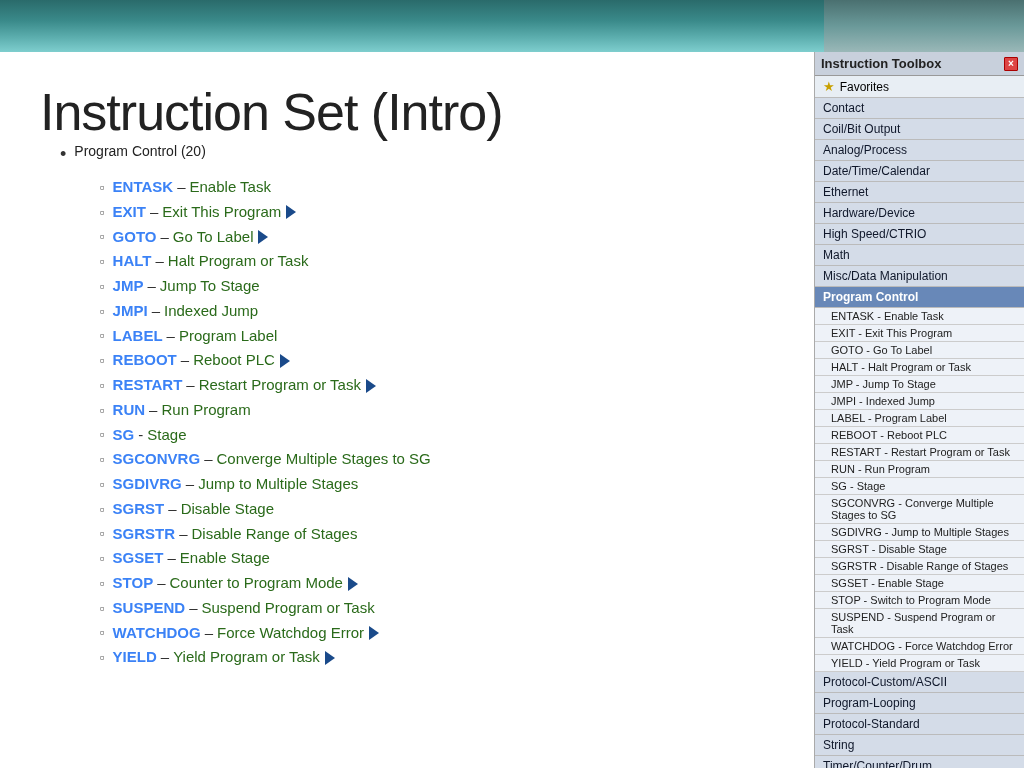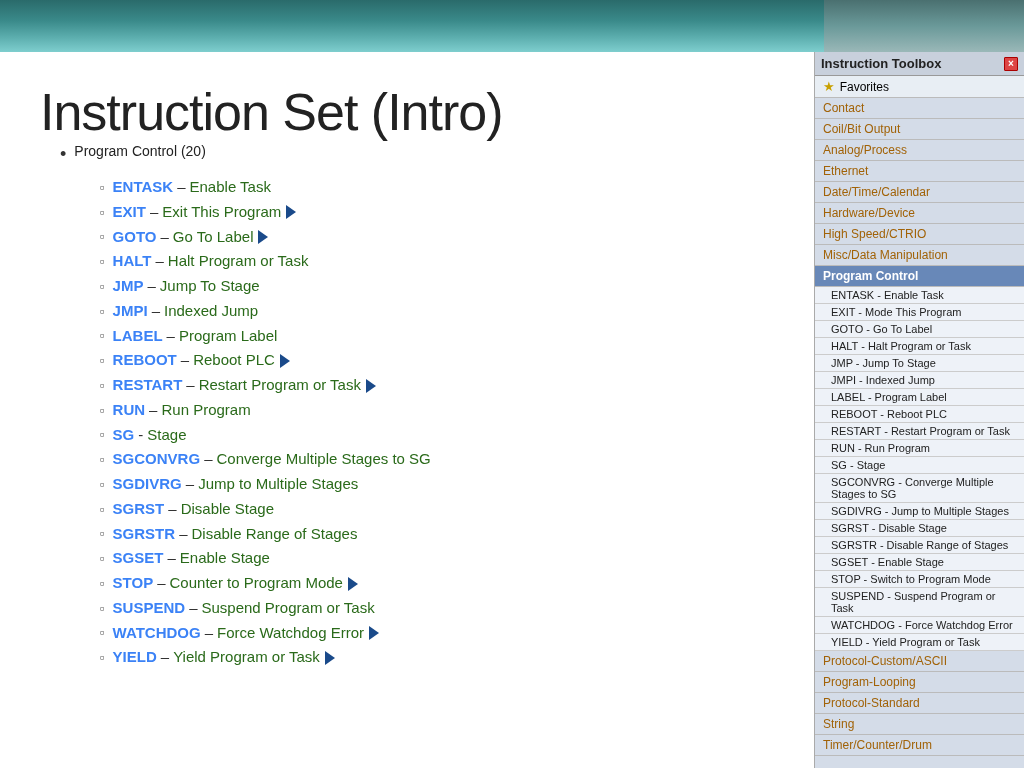--- a/index.html
+++ b/index.html
@@ -166,21 +166,21 @@
       color: #c8a000;
       margin-right: 5px;
       font-size: 13px;
     }
 
     .sidebar-category {
       padding: 3px 8px;
       background: #d4dce8;
       border-bottom: 1px solid #bbb;
       cursor: pointer;
-      color: #a16207;
+      color: #0f172a;
       font-size: 12px;
     }
 
     .sidebar-category.active {
       background: #6888b8;
       color: #fff;
       font-weight: 600;
     }
 
     .sidebar-subcategory {
@@ -356,28 +356,29 @@
     <div class="sidebar-scrollable">
       <div class="sidebar-favorites">
         <span class="star-icon">★</span>
         <span>Favorites</span>
       </div>
 
       <div id="sidebar-categories">
           <div class="sidebar-category">Contact</div>
           <div class="sidebar-category">Coil/Bit Output</div>
           <div class="sidebar-category">Analog/Process</div>
+          <div class="sidebar-category">Date/Time/Calendar</div>
           <div class="sidebar-category">Ethernet</div>
-          <div class="sidebar-category">Date/Time/Calendar</div>
           <div class="sidebar-category">Hardware/Device</div>
           <div class="sidebar-category">High Speed/CTRIO</div>
+          <div class="sidebar-category">Math</div>
           <div class="sidebar-category">Misc/Data Manipulation</div>
           <div class="sidebar-category active">Program Control</div>
           <div class="sidebar-subcategory">ENTASK - Enable Task</div>
-          <div class="sidebar-subcategory">EXIT - Mode This Program</div>
+          <div class="sidebar-subcategory">EXIT - Exit This Program</div>
           <div class="sidebar-subcategory">GOTO - Go To Label</div>
           <div class="sidebar-subcategory">HALT - Halt Program or Task</div>
           <div class="sidebar-subcategory">JMP - Jump To Stage</div>
           <div class="sidebar-subcategory">JMPI - Indexed Jump</div>
           <div class="sidebar-subcategory">LABEL - Program Label</div>
           <div class="sidebar-subcategory">REBOOT - Reboot PLC</div>
           <div class="sidebar-subcategory">RESTART - Restart Program or Task</div>
           <div class="sidebar-subcategory">RUN - Run Program</div>
           <div class="sidebar-subcategory">SG - Stage</div>
           <div class="sidebar-subcategory">SGCONVRG - Converge Multiple Stages to SG</div>

